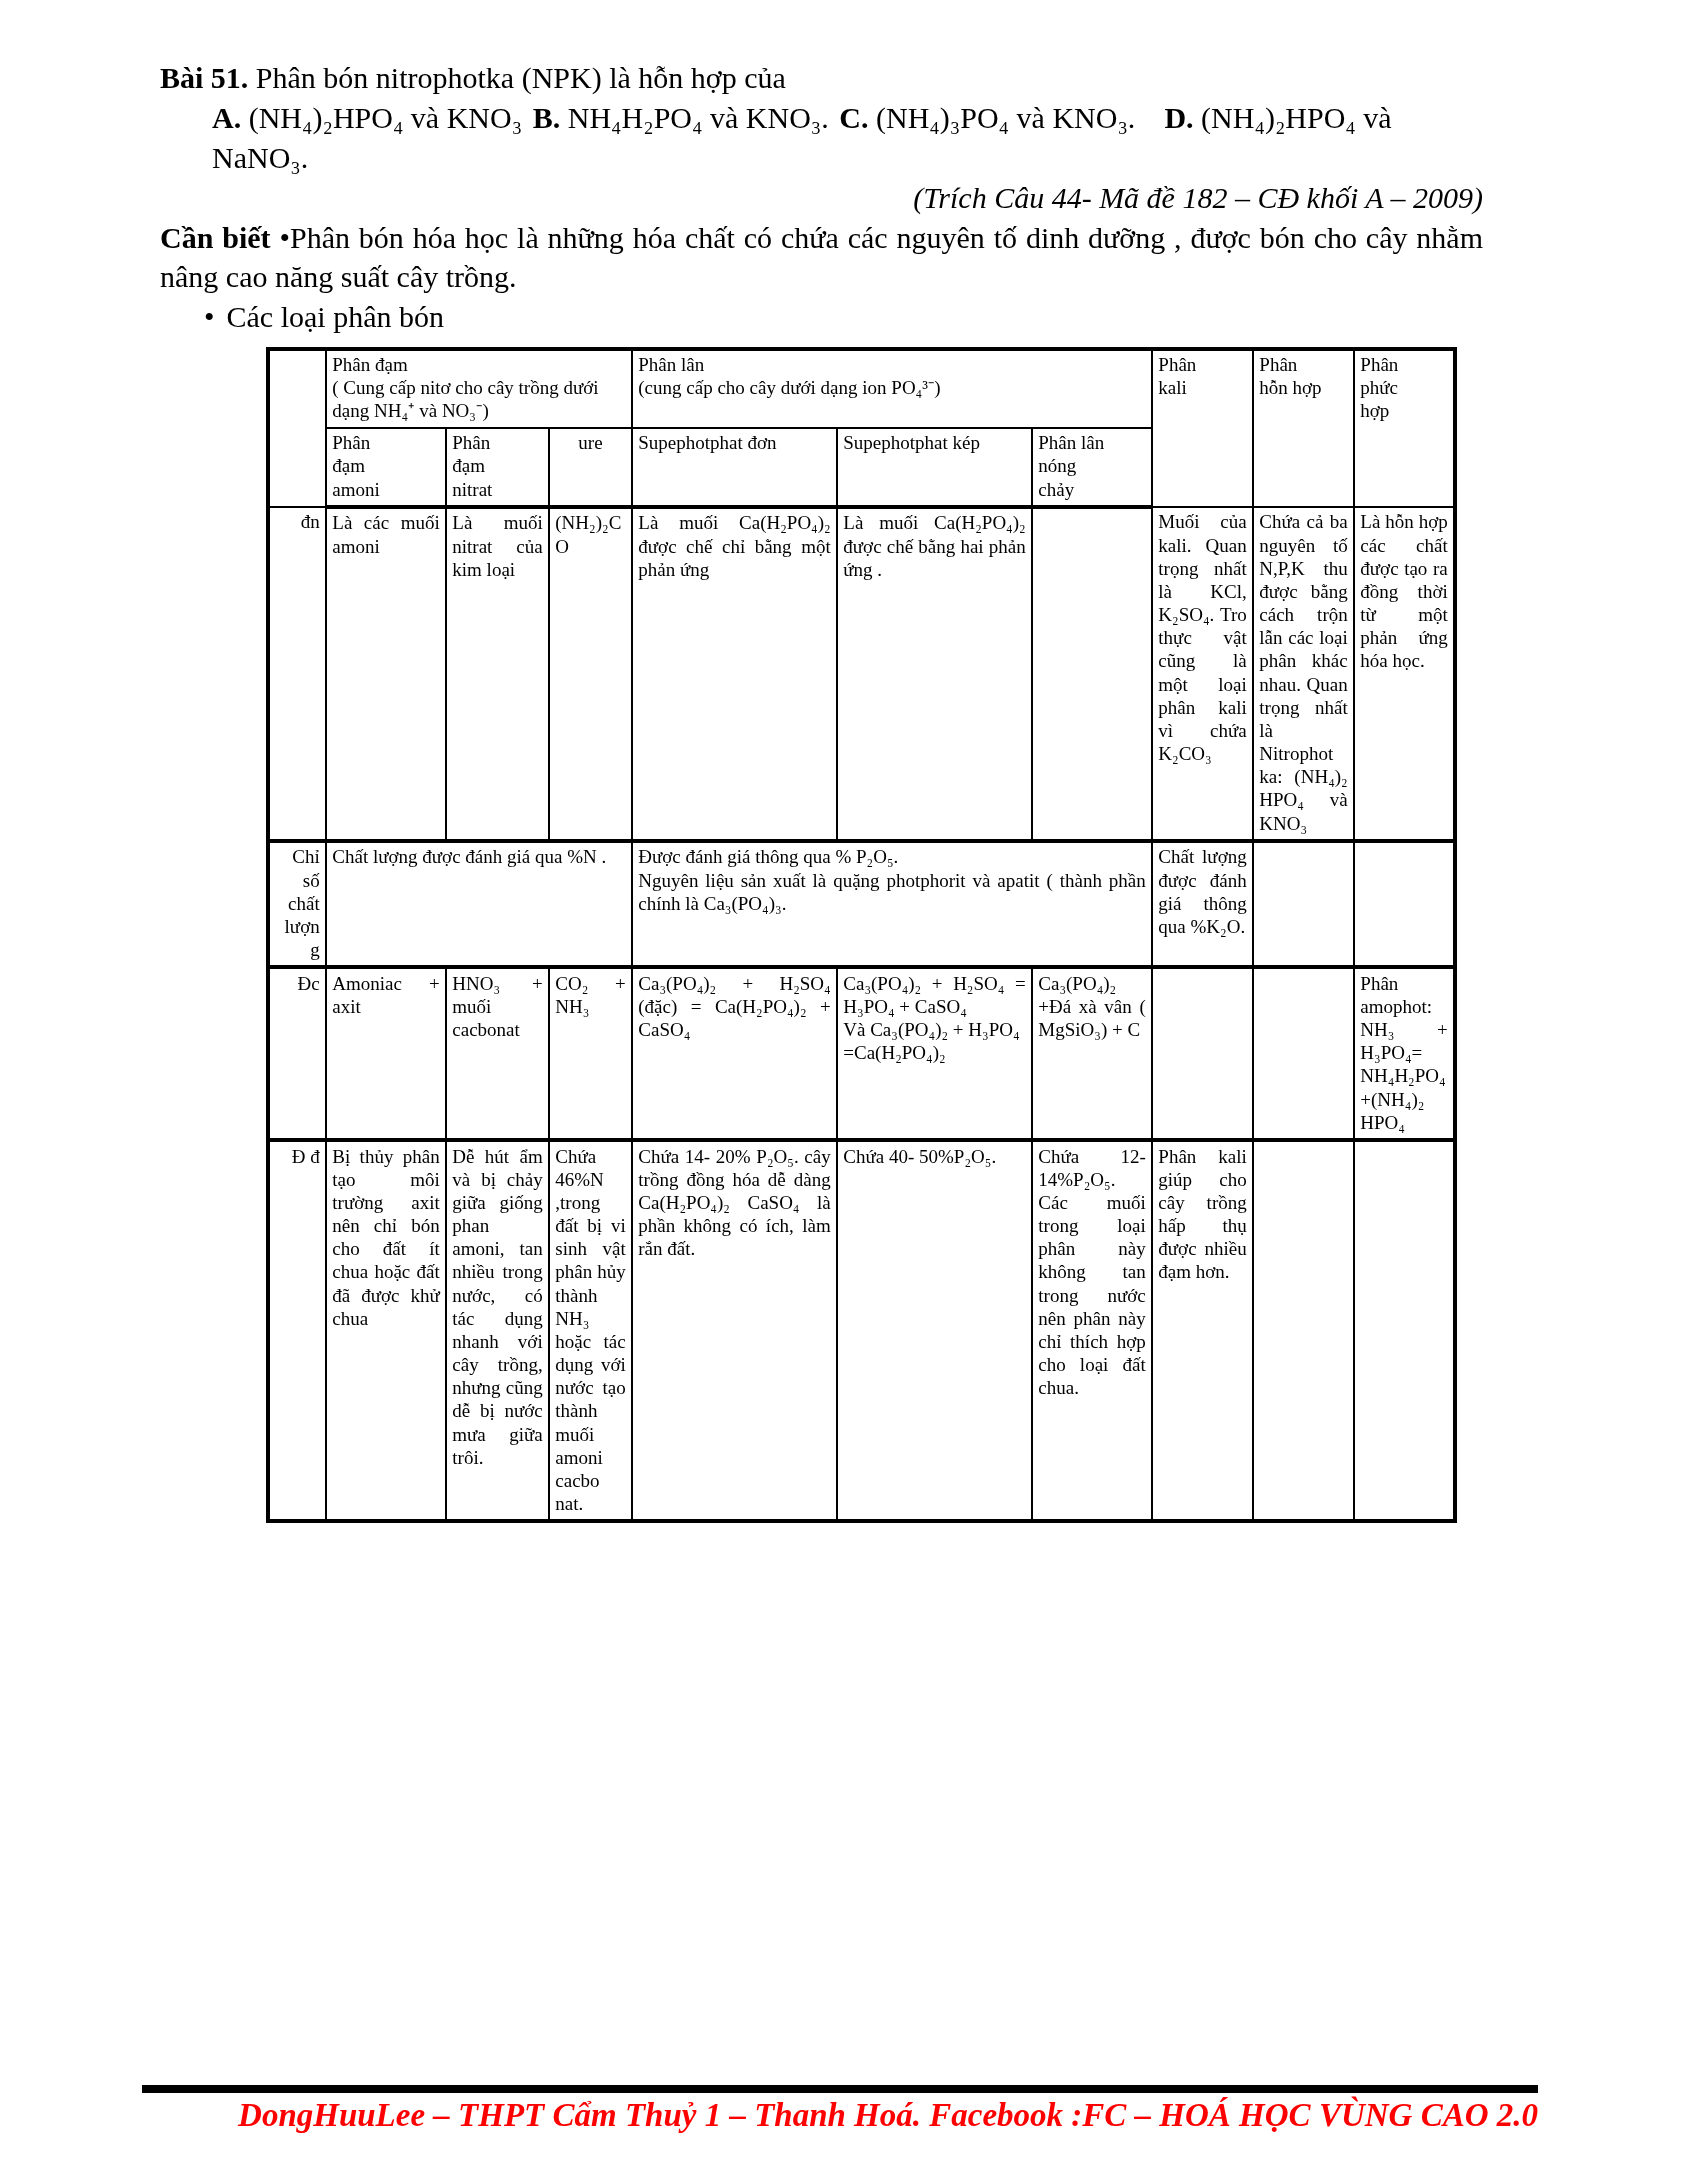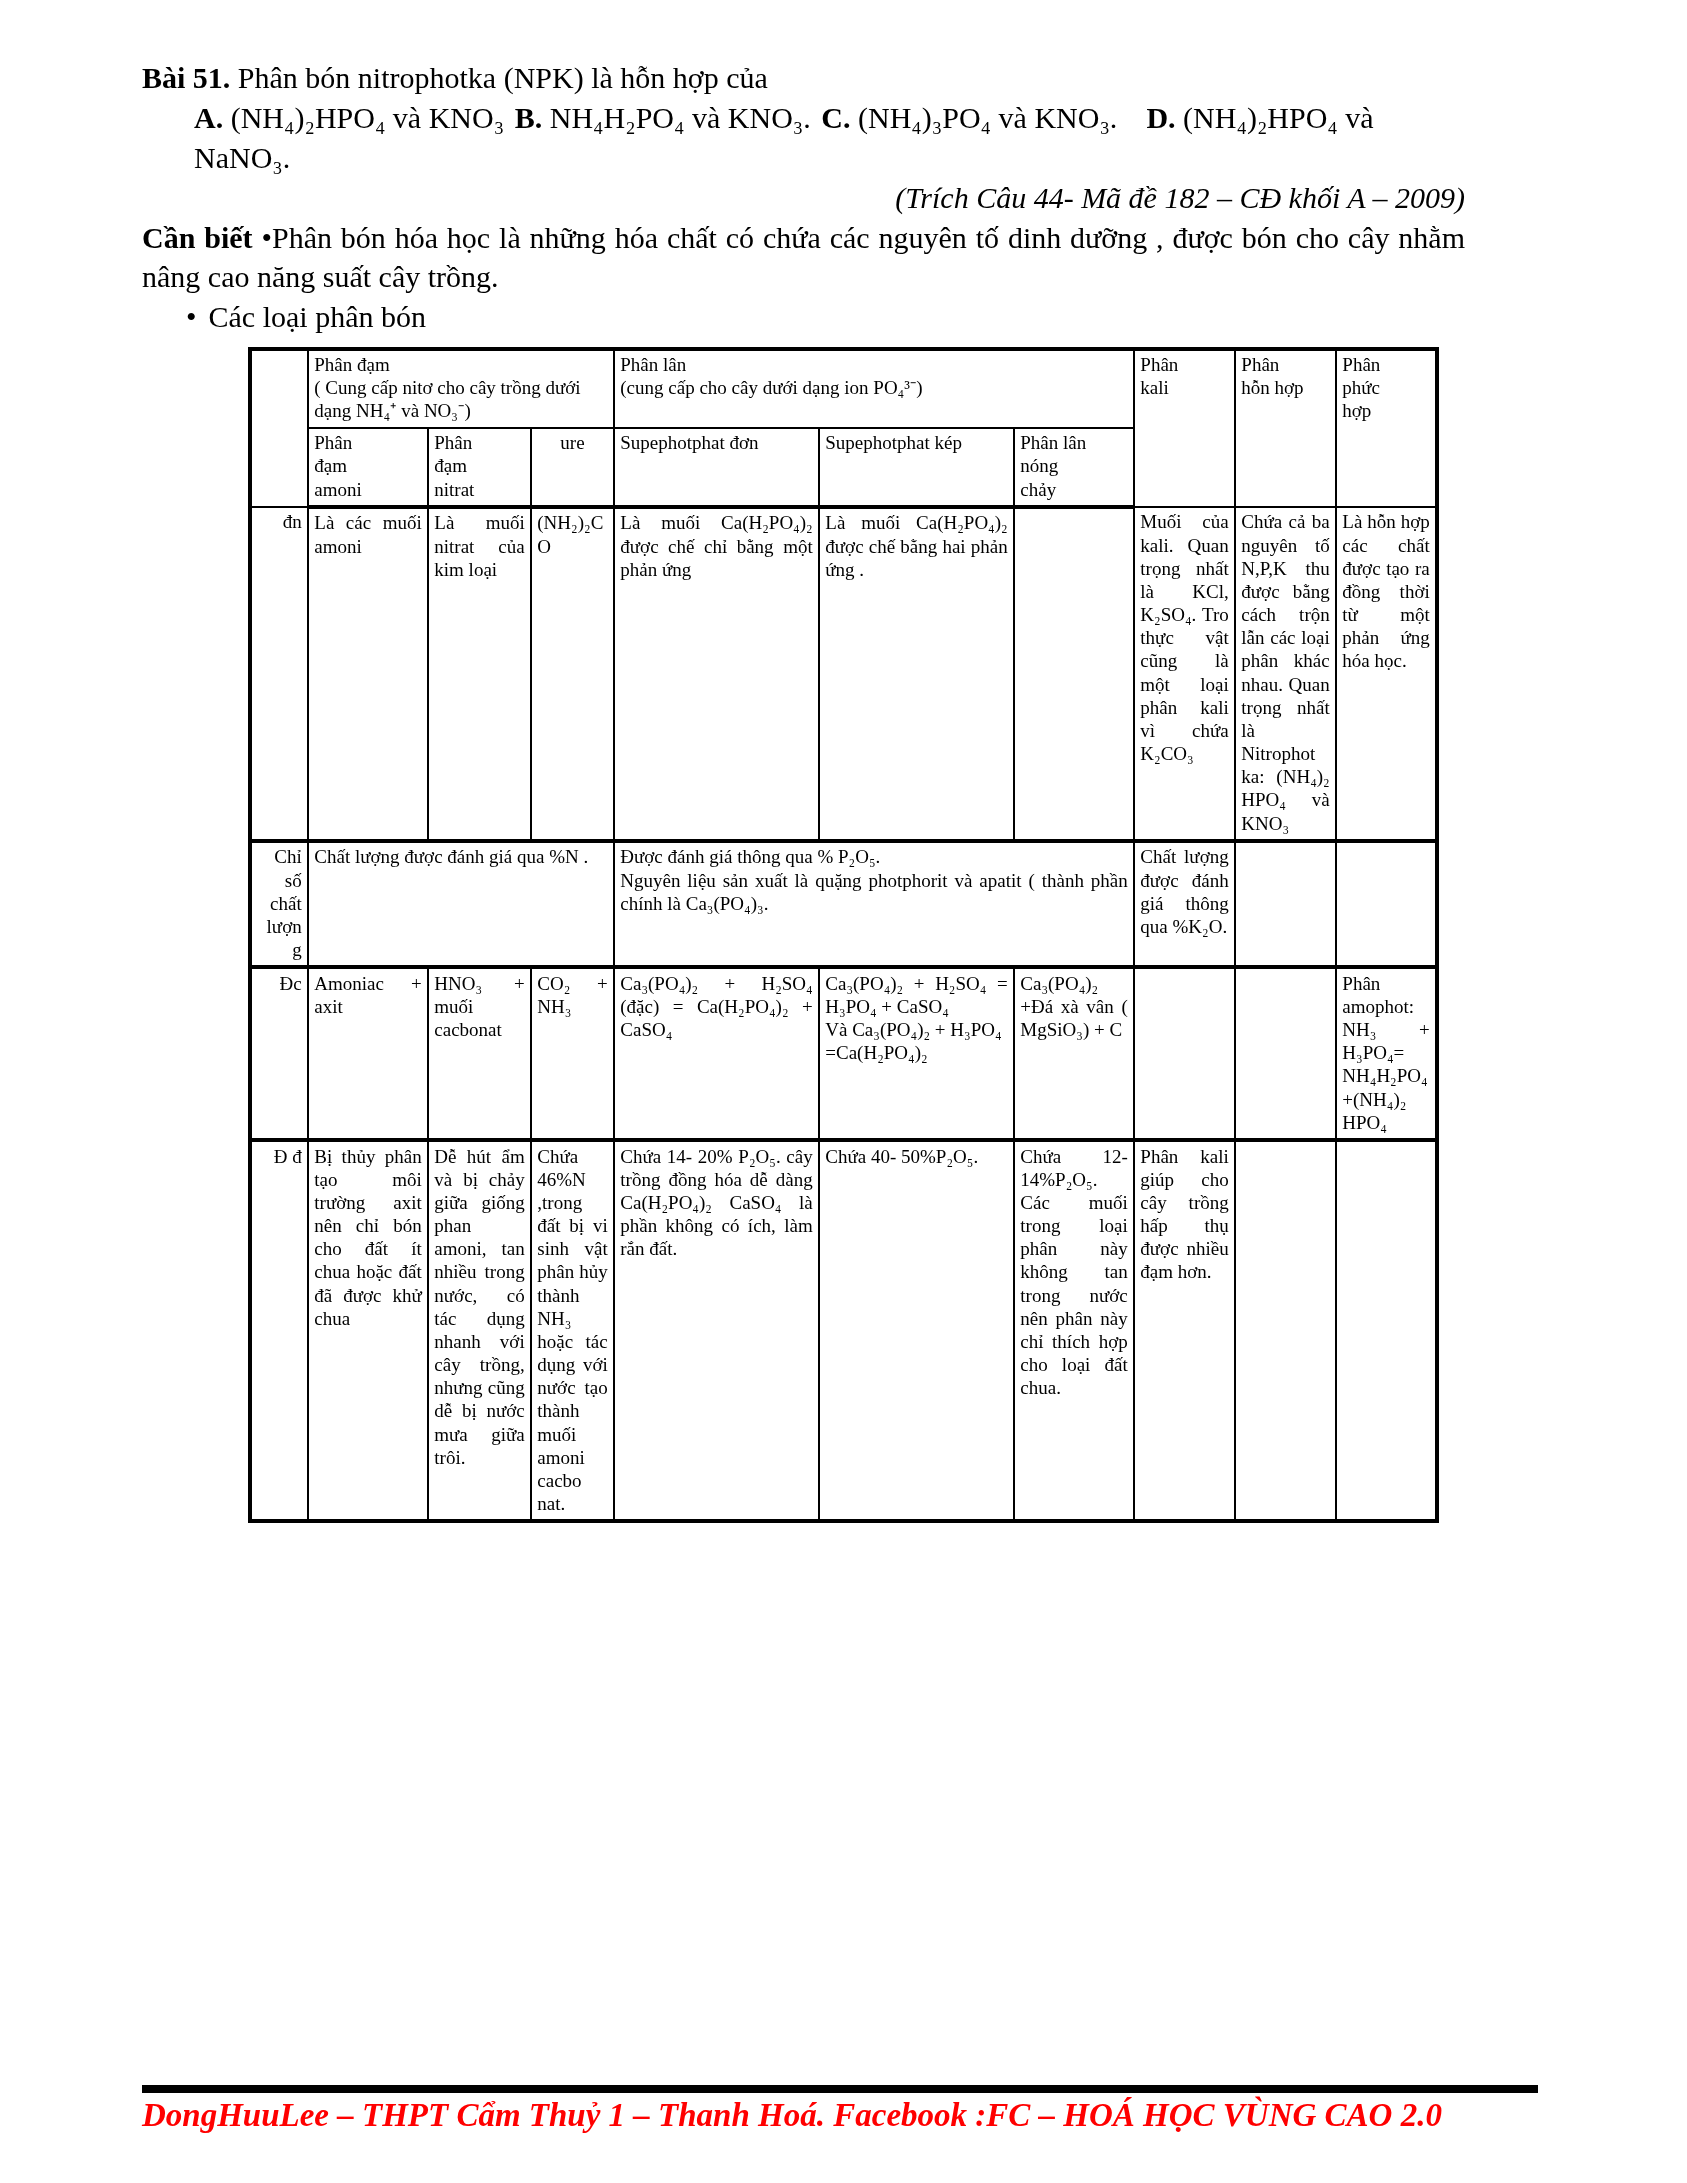--- a/index.html
+++ b/index.html
@@ -10,20 +10,21 @@
     color: #000000;
     font-family: "Liberation Serif", serif;
     position: relative;
     overflow: hidden;
   }
   .content {
     padding: 58px 0 0 142px;
     width: 1323px;
     font-size: 30px;
     line-height: 1.33;
+    margin-left: 18px;
   }
   .content p { margin: 0; }
   .q-options { padding-left: 52px; }
   .opt { margin-right: 10.6px; }
   .opt-d { margin-left: 18.5px; }
   .citation {
     text-align: right;
     font-style: italic;
   }
   .canbiet { text-align: justify; }
@@ -54,21 +55,21 @@
   table.fert td.lbl { text-align: right; }
   table.fert td.hd { text-align: left; }
   table.fert td.hd-center { text-align: center; }
 
   .footer {
     position: absolute;
     left: 142px;
     top: 2085px;
     width: 1396px;
     border-top: 8.6px solid #000;
-    text-align: left;
+    text-align: right;
   }
   .footer-text {
     margin-top: 4px;
     color: #ff0000;
     font-weight: bold;
     font-style: italic;
     font-size: 33px;
     line-height: 1.15;
   }
 </style>

